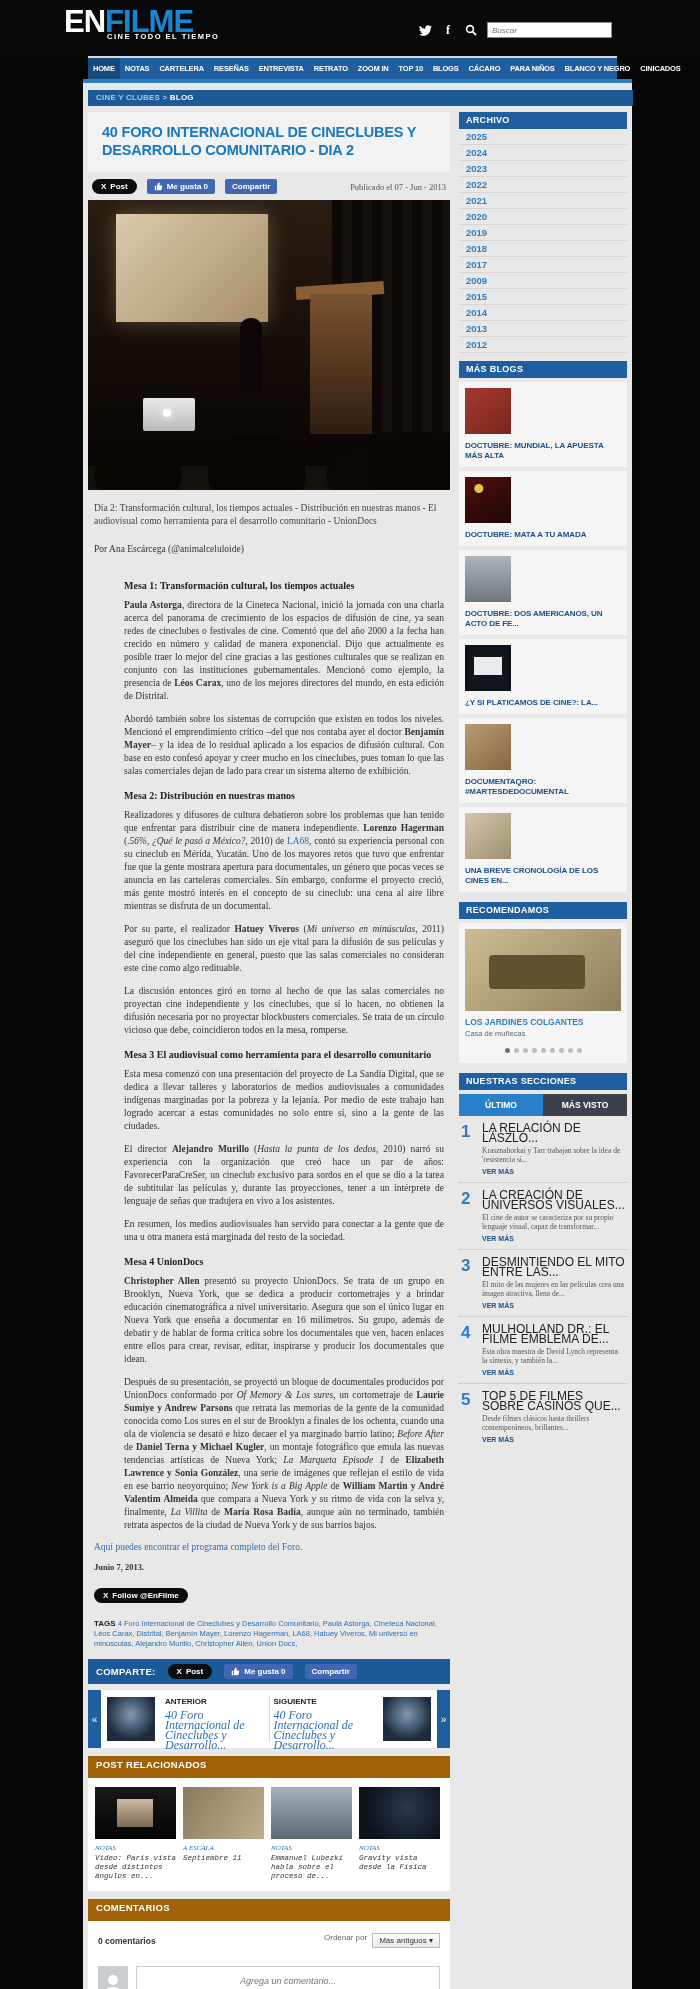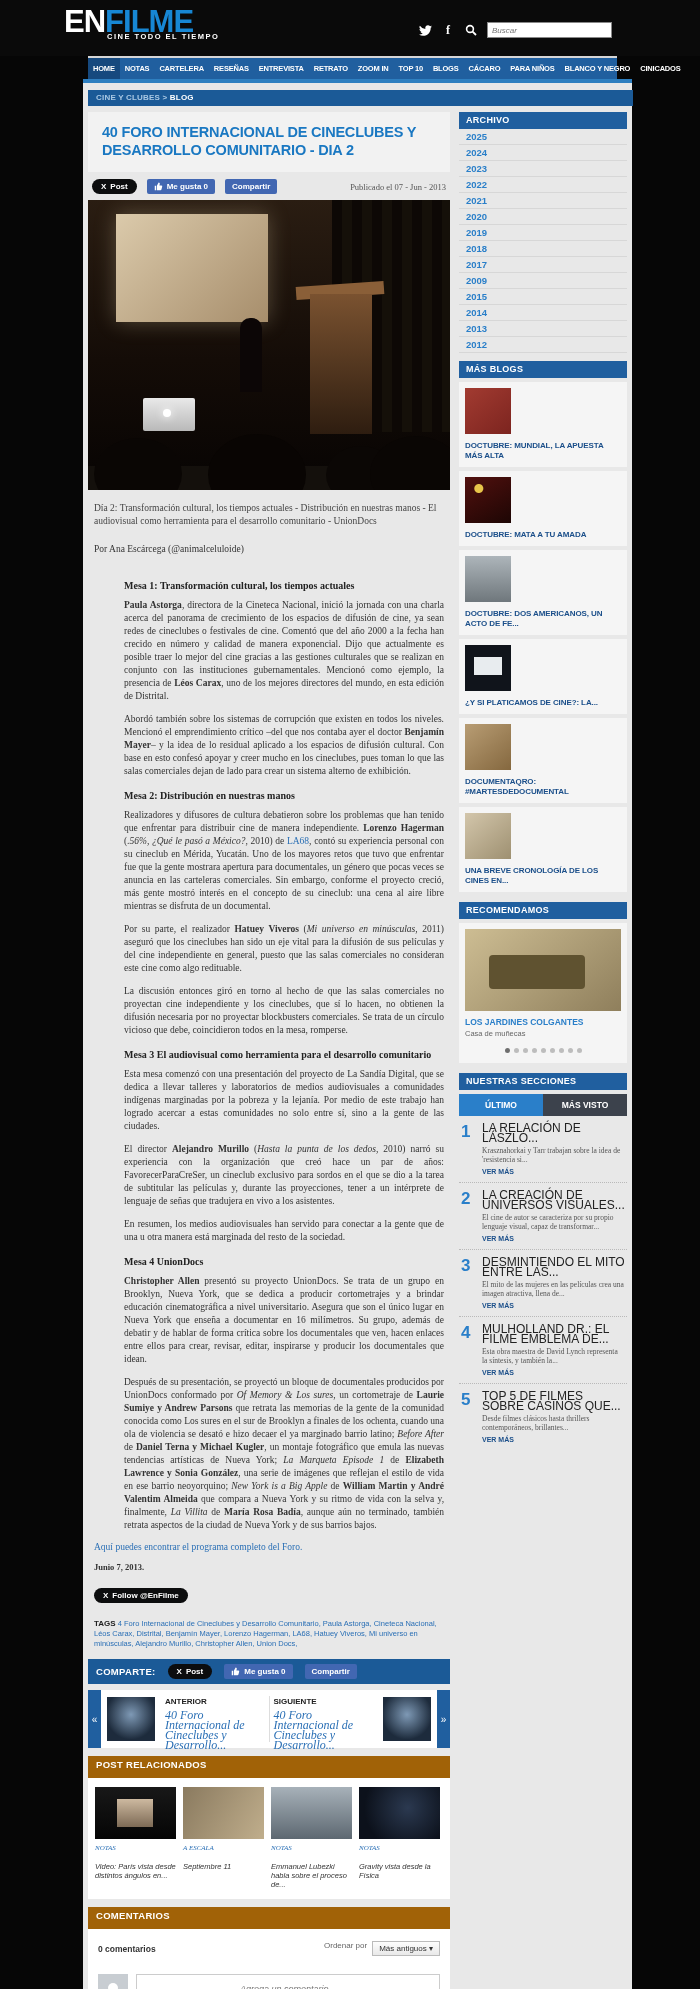--- a/index.html
+++ b/index.html
@@ -87,21 +87,21 @@
   
   .relbox { background:#fff; padding:9px 7px 10px 7px; display:flex; gap:7px; }
   .relcard { width:81px; cursor:pointer; }
   .relthumb { width:81px; height:52px; margin-bottom:5px; }
   .rt0 { background:linear-gradient(#181818,#050505); position:relative; }
   .rt0::after { content:""; position:absolute; left:22px; top:12px; width:36px; height:28px; background:linear-gradient(#cdb9a0,#7d6a55); }
   .rt1 { background:linear-gradient(120deg,#8a7a5f,#c0ae8c); }
   .rt2 { background:linear-gradient(#a7b1b9,#5d6871); }
   .rt3 { background:radial-gradient(circle at 60% 40%, #2b3950, #0c111b 75%); }
   .relcat { font-size:7px; font-style:italic; color:#2a6fb5; font-family:"Liberation Serif", serif; }
-  .reltitle { font-size:7.5px; font-style:italic; color:#333; font-family:Liberation Sans, sans-serif; line-height:9px; margin-top:10px; }
+  .reltitle { font-size:7.5px; font-style:italic; color:#333; font-family:Liberation Mono, monospace; line-height:9px; margin-top:2px; }
 
   
   .combox { background:#fff; padding:12px 10px 10px 10px; }
   .comtop { display:flex; align-items:center; }
   .comcount { font-size:8.5px; font-weight:bold; color:#333; }
   .comorder { margin-left:auto; font-size:8px; color:#666; display:flex; align-items:flex-start; gap:5px; }
   .comsel { border:1px solid #bbb; background:linear-gradient(#fdfdfd,#e9e9e9); font-size:8px; color:#333; padding:2px 6px; cursor:pointer; }
   .comrow { display:flex; gap:8px; margin-top:18px; }
   .avatar { width:30px; height:30px; background:#c8cdd2; display:flex; align-items:flex-end; justify-content:center; overflow:hidden; }
   .cominput { flex:1; height:30px; border:1px solid #ccc; font-size:9px; font-style:italic; color:#777; padding:0 8px;text-align:center; }

